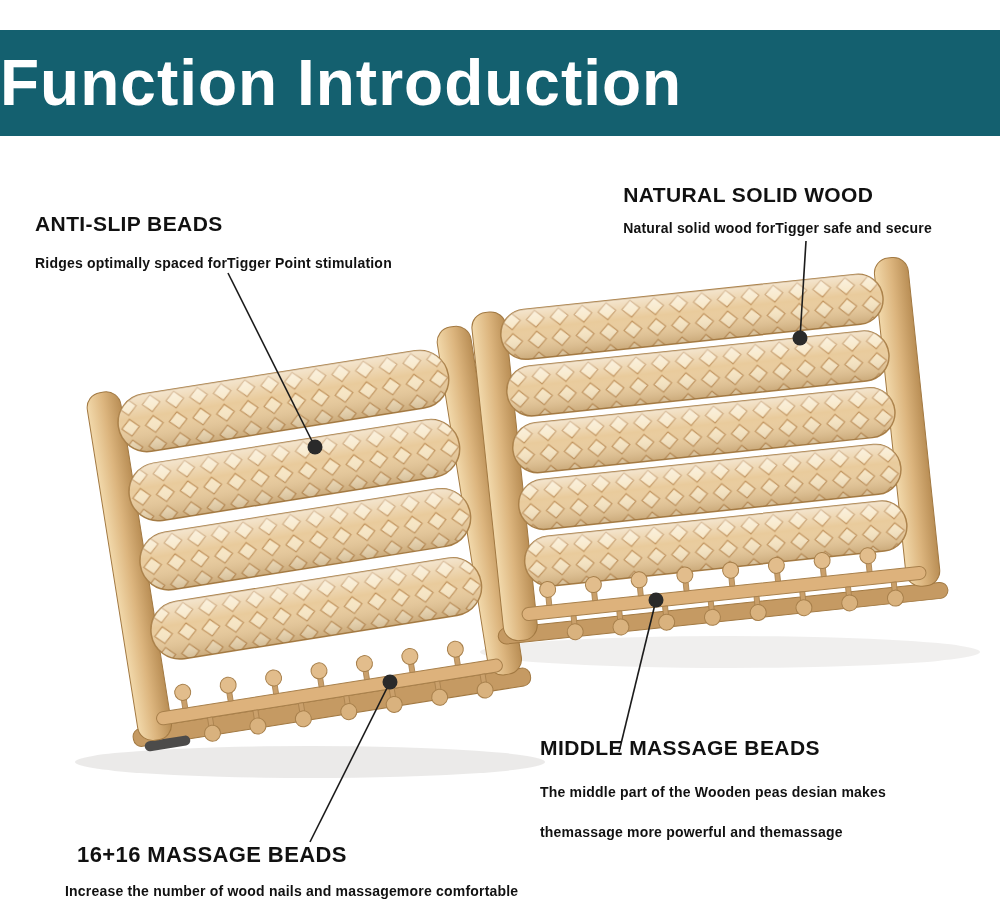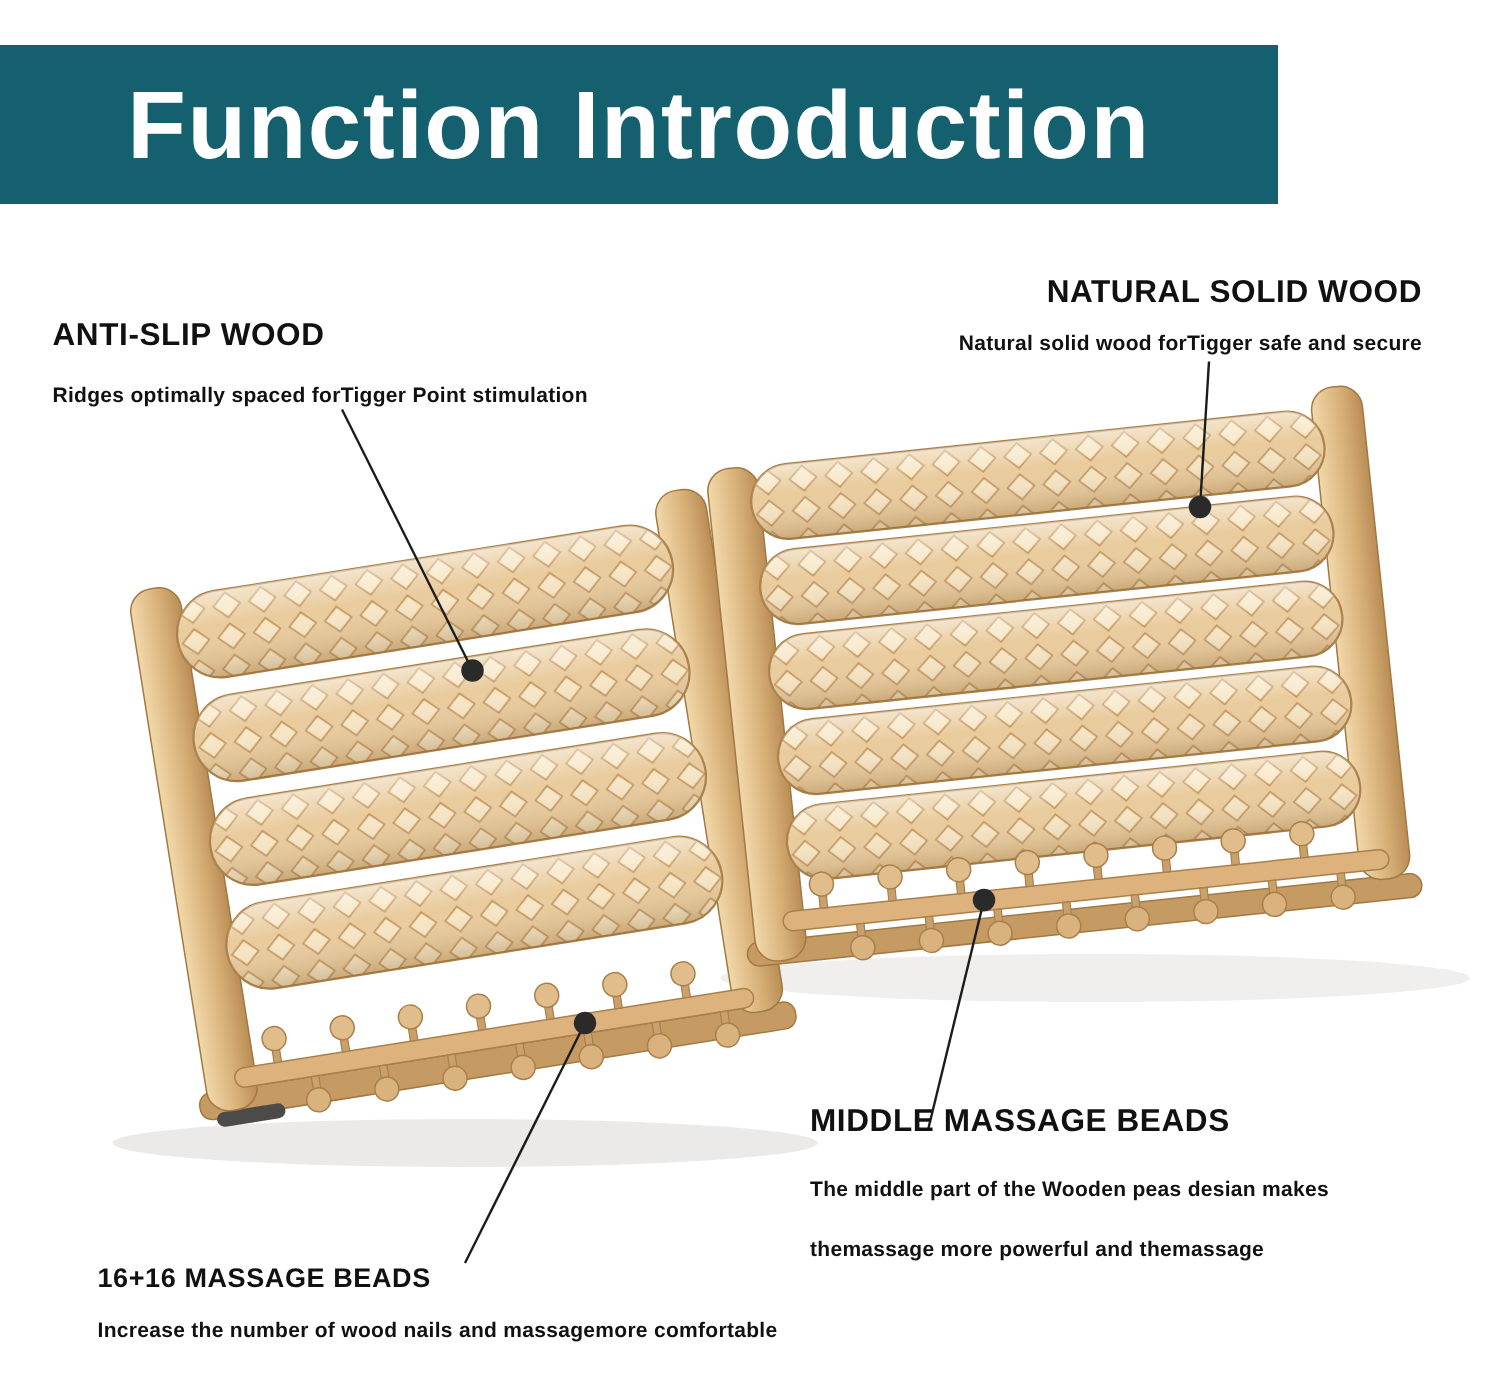--- a/index.html
+++ b/index.html
@@ -3,40 +3,40 @@
 <meta charset="utf-8">
 <style>
   * { box-sizing: border-box; margin: 0; padding: 0; }
   html, body { background: #ffffff; }
   body { font-family: "Liberation Sans", sans-serif; }
   .page {
     position: relative; width: 1000px; height: 917px;
     background: #ffffff; overflow: hidden;
   }
   .banner {
-    position: absolute; left: 0; top: 30px; width: 852px; height: 106px;
+    position: absolute; left: 0; top: 30px; width: 1000px; height: 106px;
     background: var(--header-bg, #14606f);
-    display: flex; align-items: center; justify-content: center;
+    display: flex; align-items: center; justify-content: flex-start;
   }
   .banner .title {
     color: #ffffff; font-size: 64px; font-weight: 800; letter-spacing: 1px;
     white-space: nowrap;
   }
   .scene { position: absolute; left: 0; top: 0; width: 1000px; height: 917px; }
   .callout { position: absolute; color: #111111; z-index: 3; }
   .callout .t { font-size: 21px; font-weight: 800; letter-spacing: 0.4px; white-space: nowrap; }
   .callout .s { font-size: 14px; font-weight: 700; letter-spacing: 0.2px; white-space: nowrap; }
   #callout-anti    { left: 35px;  top: 212px; }
   #callout-anti .s { margin-top: 19px; }
-  #callout-natural { right: 52px; top: 183px; text-align: right; }
+  #callout-natural { right: 68px; top: 183px; text-align: left; }
   #callout-natural .s { margin-top: 13px; }
   #callout-middle  { left: 540px; top: 736px; }
   #callout-middle .s { margin-top: 24px; }
   #callout-beads16 { left: 65px;  top: 842px; }
-  #callout-beads16 .t { margin-left: 0; font-size: 18px; }
+  #callout-beads16 .t { margin-left: 12px; font-size: 22px; }
   #callout-beads16 .s { margin-top: 15px; }
 </style>
 </head>
 <body>
 
 <div class="page">
 
   <div class="banner">
     <div class="title">Function Introduction</div>
   </div>
@@ -148,21 +148,21 @@
     </g>
     <g fill="#2a2a2a">
       <circle cx="315" cy="447" r="7.5"></circle>
       <circle cx="800" cy="338" r="7.5"></circle>
       <circle cx="656" cy="600" r="7.5"></circle>
       <circle cx="390" cy="682" r="7.5"></circle>
     </g>
   </svg>
 
   <div class="callout" id="callout-anti">
-    <div class="t">ANTI-SLIP WOOD</div>
+    <div class="t">ANTI-SLIP BEADS</div>
     <div class="s">Ridges optimally spaced forTigger Point stimulation</div>
   </div>
 
   <div class="callout" id="callout-natural">
     <div class="t">NATURAL SOLID WOOD</div>
     <div class="s">Natural solid wood forTigger safe and secure</div>
   </div>
 
   <div class="callout" id="callout-middle">
     <div class="t">MIDDLE MASSAGE BEADS</div>

